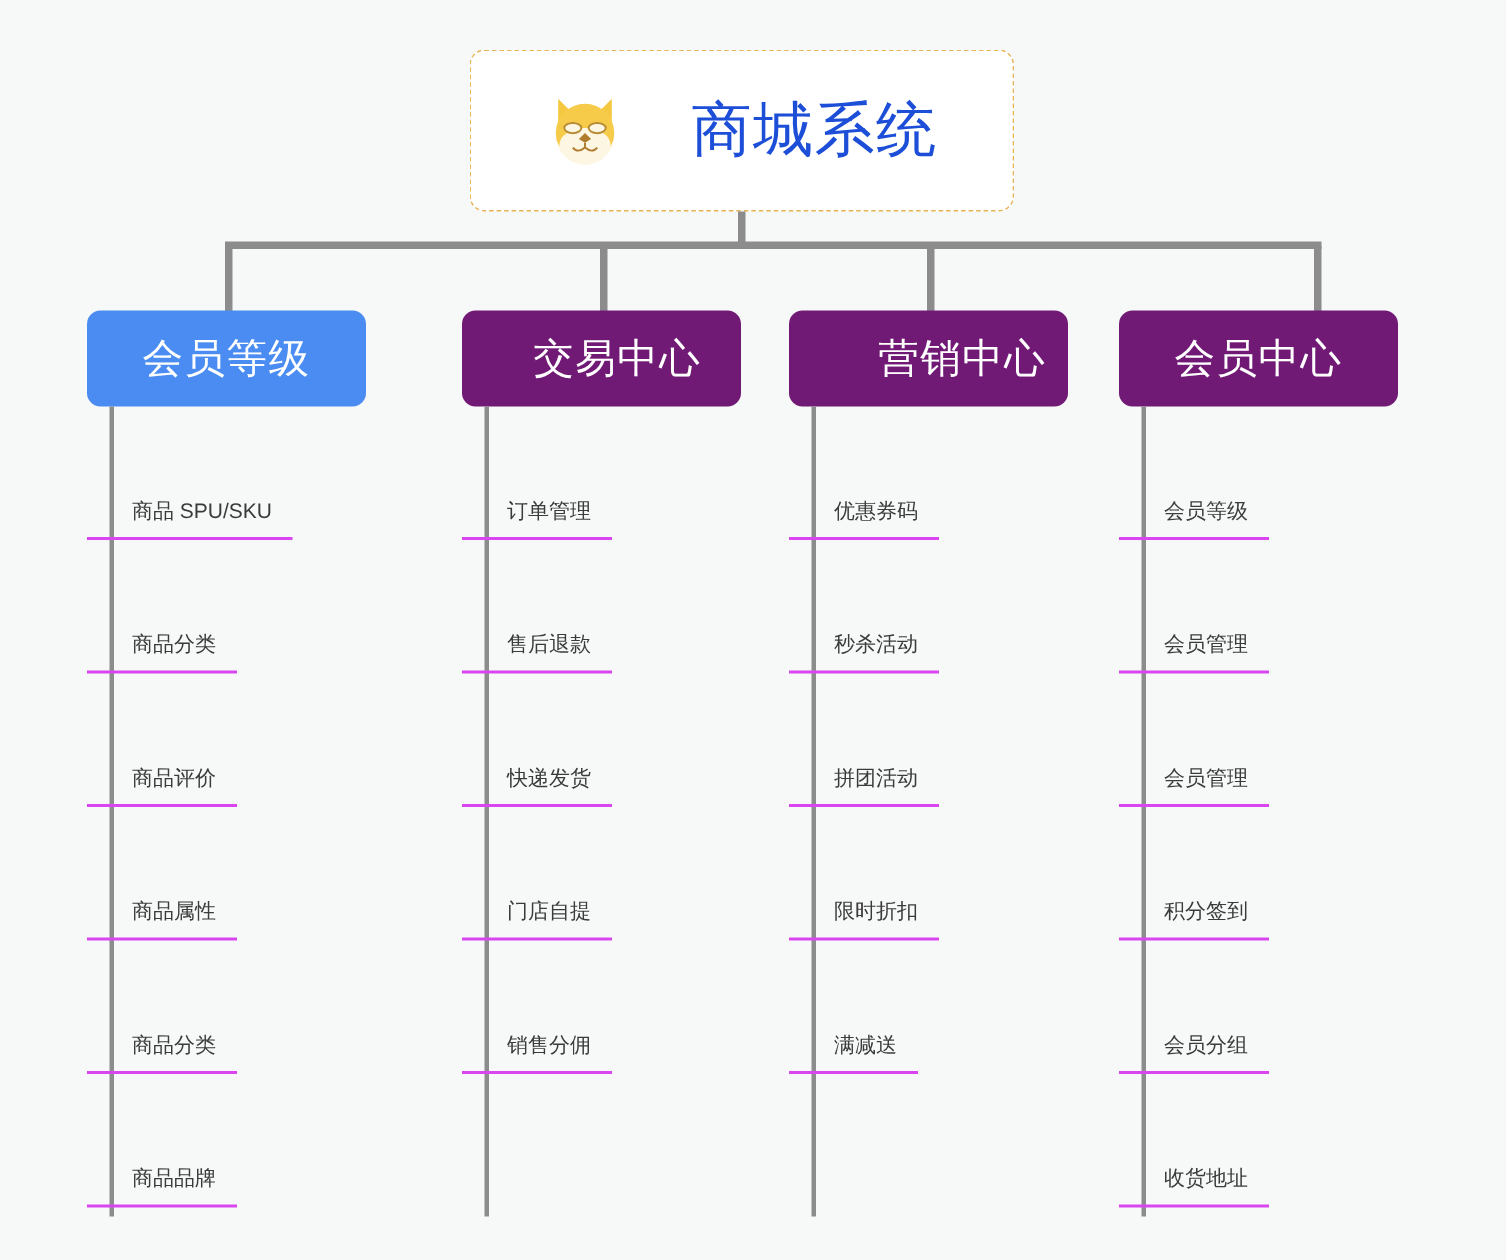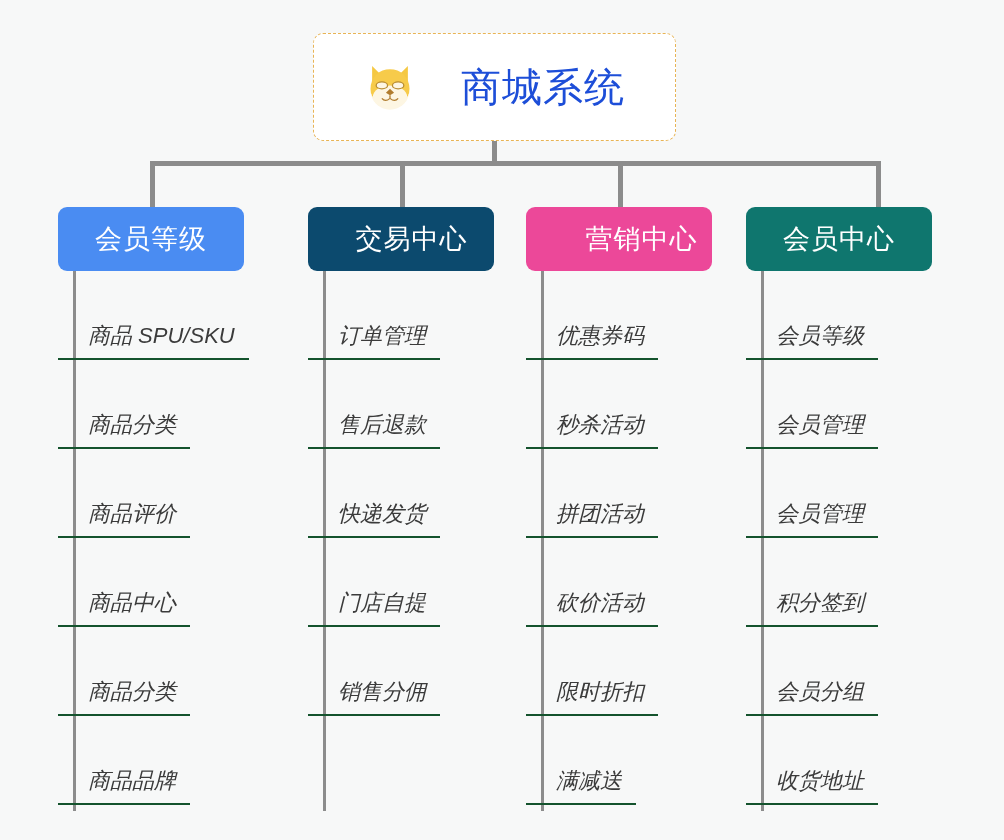--- a/index.html
+++ b/index.html
@@ -65,28 +65,27 @@
 
   .leaf-list{position:absolute;top:64px;left:0;}
   .leaf{
     position:relative;
     height:89px;
     display:flex;
     align-items:flex-end;
     box-sizing:border-box;
   }
   .leaf-text{
-    font-size:22px;
+    font-size:14px;
     color:#3b3b3b;
     line-height:1;
     white-space:nowrap;
     padding:0 14px 11px 30px;
-    border-bottom:2px solid #14532d;
+    border-bottom:2px solid #d946ef;
     display:inline-block;
-    font-style:italic;
   }
 </style>
 </head>
 <body style="background: rgb(247, 248, 248);">
 
 <div id="canvas">
 
   <div class="root-node" style="border-color: rgb(232, 180, 85); background: rgb(255, 255, 255);">
     <svg class="shiba" viewBox="0 0 64 64">
       <path d="M10 6 L10 26 L22 18 Z" fill="#f5c842"></path>
@@ -122,33 +121,33 @@
       <div class="leaf">
           <span class="leaf-text">商品 SPU/SKU</span>
         </div>
       <div class="leaf">
           <span class="leaf-text">商品分类</span>
         </div>
       <div class="leaf">
           <span class="leaf-text">商品评价</span>
         </div>
       <div class="leaf">
-          <span class="leaf-text">商品中心</span>
+          <span class="leaf-text">商品属性</span>
         </div>
       <div class="leaf">
           <span class="leaf-text">商品分类</span>
         </div>
       <div class="leaf">
           <span class="leaf-text">商品品牌</span>
         </div>
     </div>
   </div>
 
   <div class="column" style="left:308px;width:186px;">
-    <div class="cat-box" style="background: #0c4a6e; padding-left: 21px;">
+    <div class="cat-box" style="background: #701a75; padding-left: 21px;">
       <span class="cat-label">交易中心</span>
     </div>
     <div class="spine" style="left:15px;height:540px;"></div>
     <div class="leaf-list">
       <div class="leaf">
           <span class="leaf-text">订单管理</span>
         </div>
       <div class="leaf">
           <span class="leaf-text">售后退款</span>
         </div>
@@ -158,48 +157,45 @@
       <div class="leaf">
           <span class="leaf-text">门店自提</span>
         </div>
       <div class="leaf">
           <span class="leaf-text">销售分佣</span>
         </div>
     </div>
   </div>
 
   <div class="column" style="left:526px;width:186px;">
-    <div class="cat-box" style="background: #ec4899; padding-left: 45px;">
+    <div class="cat-box" style="background: #701a75; padding-left: 45px;">
       <span class="cat-label">营销中心</span>
     </div>
     <div class="spine" style="left:15px;height:540px;"></div>
     <div class="leaf-list">
       <div class="leaf">
           <span class="leaf-text">优惠券码</span>
         </div>
       <div class="leaf">
           <span class="leaf-text">秒杀活动</span>
         </div>
       <div class="leaf">
           <span class="leaf-text">拼团活动</span>
         </div>
       <div class="leaf">
-          <span class="leaf-text">砍价活动</span>
-        </div>
-      <div class="leaf">
           <span class="leaf-text">限时折扣</span>
         </div>
       <div class="leaf">
           <span class="leaf-text">满减送</span>
         </div>
     </div>
   </div>
 
   <div class="column" style="left:746px;width:186px;">
-    <div class="cat-box" style="background: #0f766e;">
+    <div class="cat-box" style="background: #701a75;">
       <span class="cat-label">会员中心</span>
     </div>
     <div class="spine" style="left:15px;height:540px;"></div>
     <div class="leaf-list">
       <div class="leaf">
           <span class="leaf-text">会员等级</span>
         </div>
       <div class="leaf">
           <span class="leaf-text">会员管理</span>
         </div>

